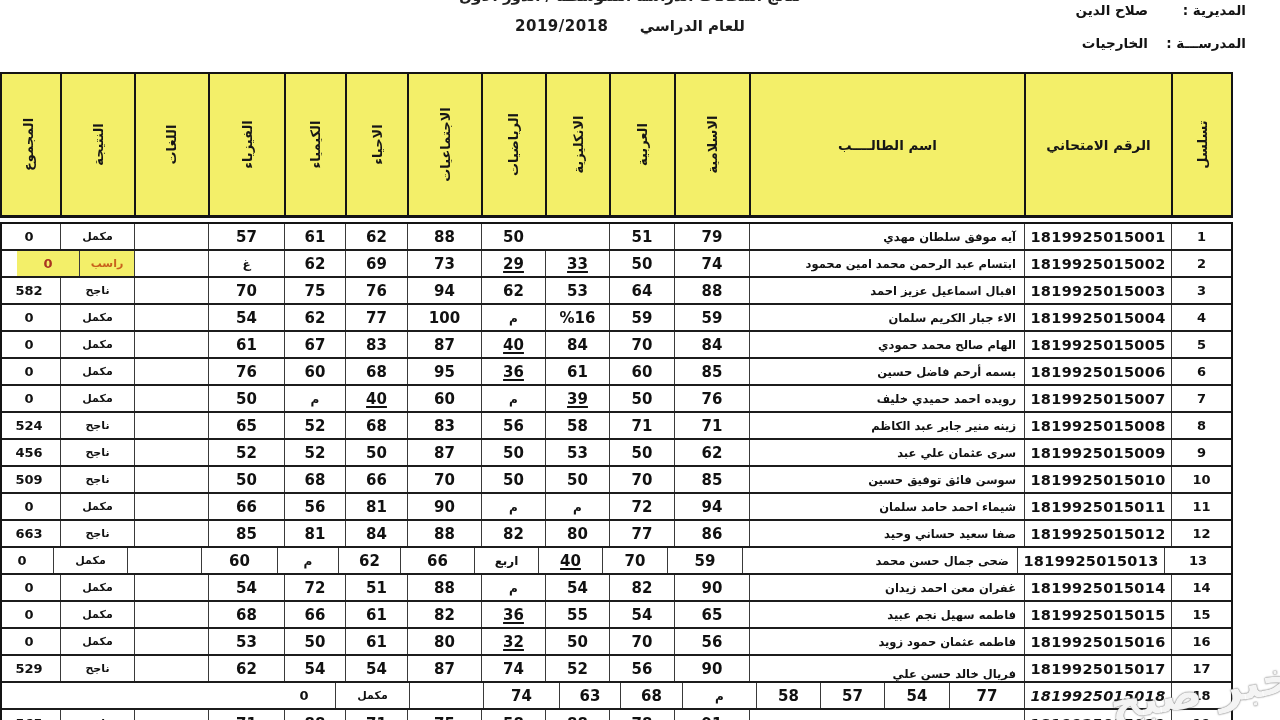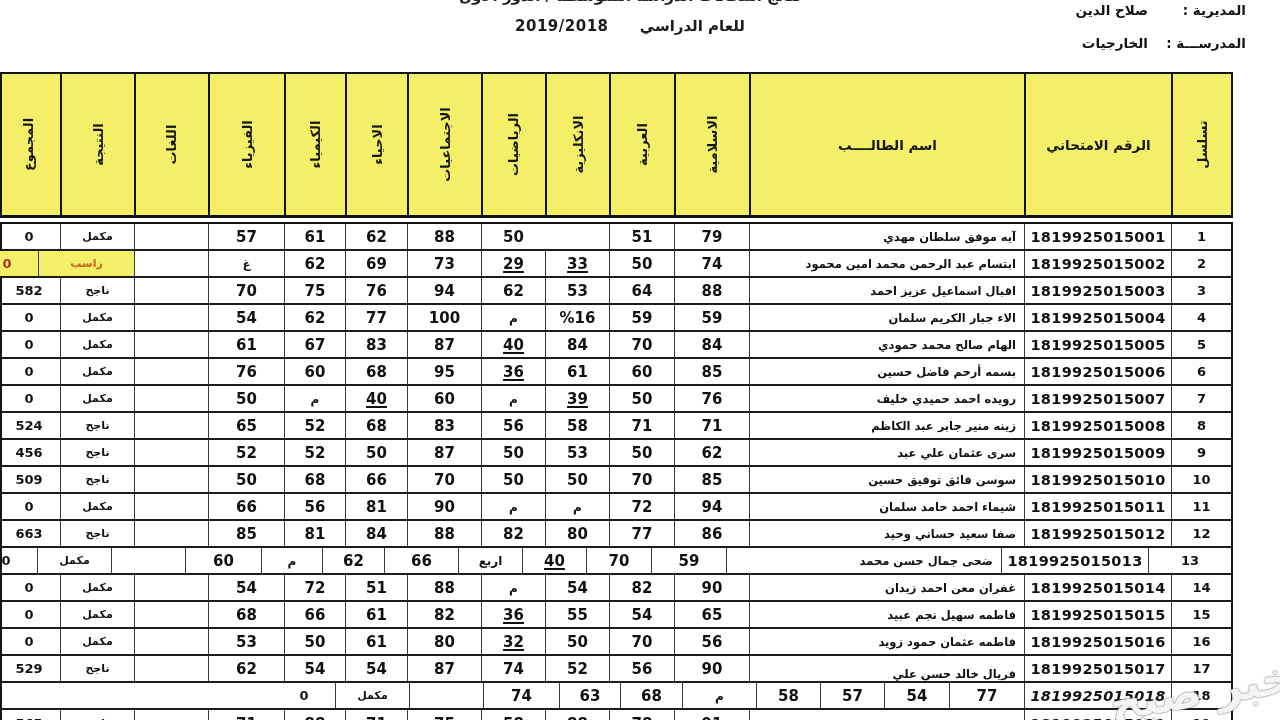--- a/index.html
+++ b/index.html
@@ -205,21 +205,21 @@
         </div>
         <div class="cell c-chemistry grade" style="width: 61px;">
           <span class="val">62</span>
         </div>
         <div class="cell c-physics grade" style="width: 76px;">
           <span class="val ar-val">غ</span>
         </div>
         <div class="cell c-languages grade" style="width: 74px;">
           <span class="val"></span>
         </div>
-        <div class="cell c-result hl" style="width: 96px;">
+        <div class="cell c-result hl" style="width: 55px;">
           <span class="val">راسب</span>
         </div>
         <div class="cell c-total hl" style="width: 62px;">
           <span class="val">0</span>
         </div>
       </div>
       <div class="row">
         <div class="cell c-serial" style="width: 60px;">
           <span class="val">3</span>
         </div>
@@ -653,21 +653,21 @@
           <span class="val"></span>
         </div>
         <div class="cell c-result" style="width: 74px;">
           <span class="val">ناجح</span>
         </div>
         <div class="cell c-total" style="width: 62px;">
           <span class="val">663</span>
         </div>
       </div>
       <div class="row">
-        <div class="cell c-serial" style="width: 83px;">
+        <div class="cell c-serial" style="width: 67px;">
           <span class="val">13</span>
         </div>
         <div class="cell c-exam_no" style="width: 147px;">
           <span class="val">1819925015013</span>
         </div>
         <div class="cell c-name" style="width: 275px;">
           <span class="val">ضحى جمال حسن محمد</span>
         </div>
         <div class="cell c-islamic grade" style="width: 75px;">
           <span class="val">59</span>

